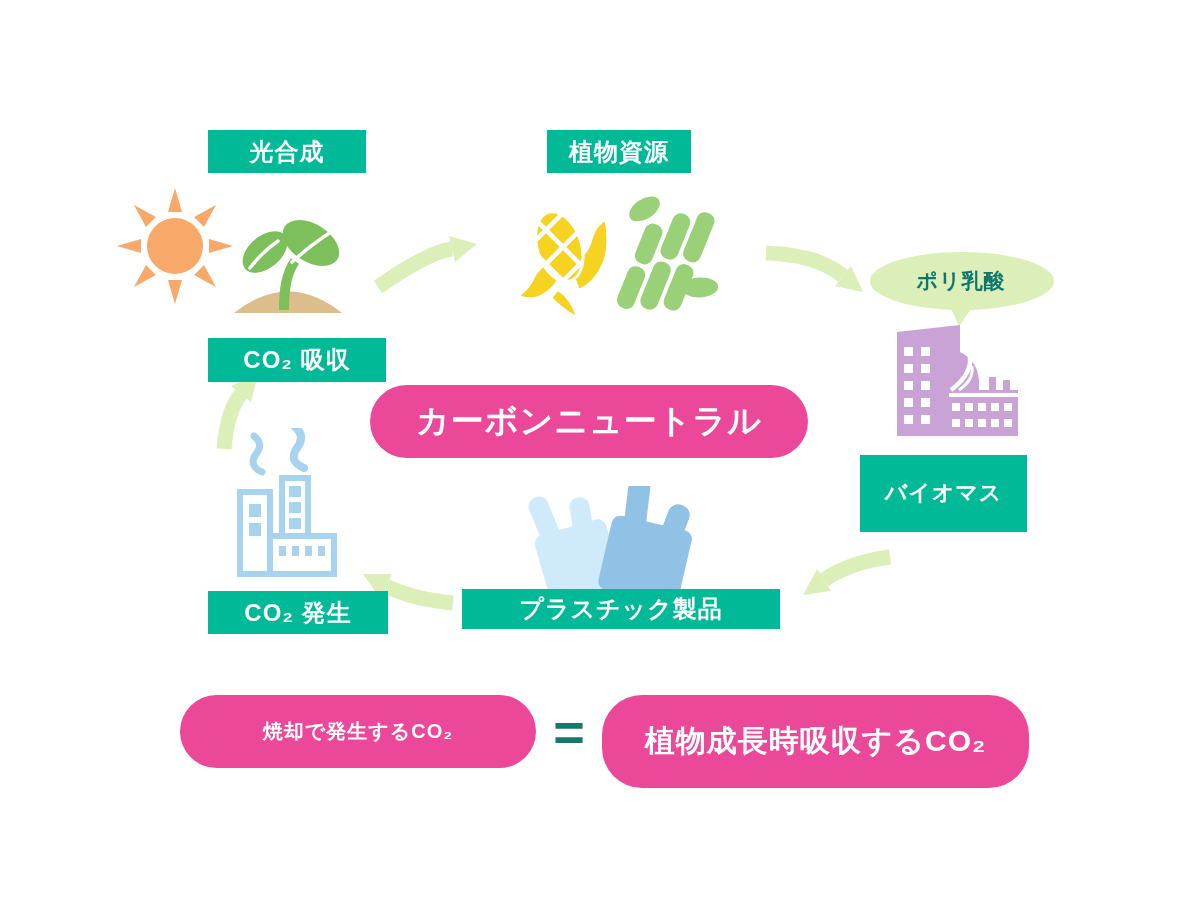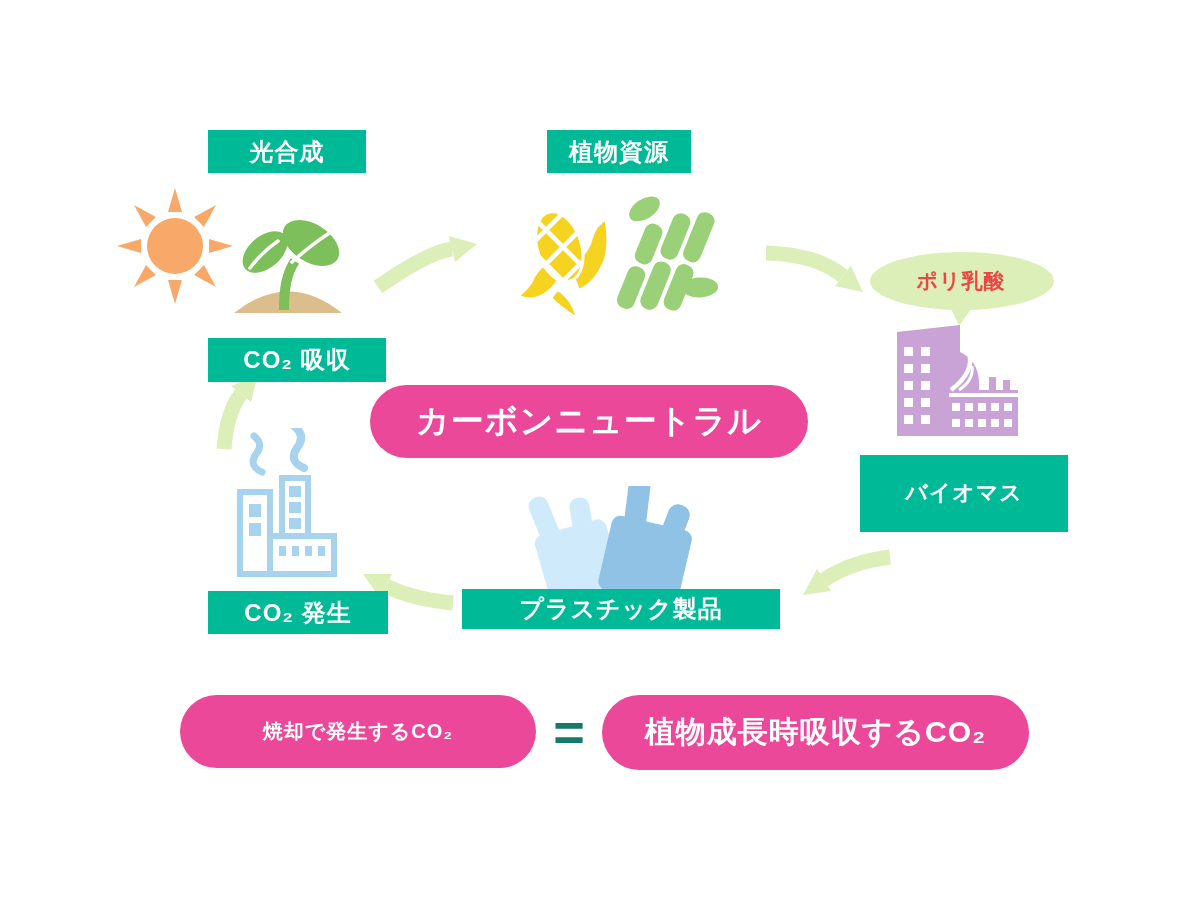--- a/index.html
+++ b/index.html
@@ -8,33 +8,33 @@
   .stage{position:relative;width:1200px;height:900px;background:#fff;}
   .abs{position:absolute;}
   .label{position:absolute;background:#00ba97;color:#fff;font-weight:bold;
          display:flex;align-items:center;justify-content:center;
          font-size:24px;letter-spacing:1px;line-height:1.3;}
   .pill{position:absolute;background:#ec4899;color:#fff;font-weight:bold;
         display:flex;align-items:center;justify-content:center;text-align:center;
         border-radius:40px;letter-spacing:1px;}
   #pill-center{left:370px;top:385px;width:438px;height:73px;font-size:33px;border-radius:37px;}
   #pill-eq-left{left:180px;top:695px;width:356px;height:73px;font-size:20px;}
-  #pill-eq-right{left:602px;top:695px;width:427px;height:75px;font-size:30px;}
+  #pill-eq-right{left:602px;top:695px;width:427px;height:93px;font-size:30px;}
   #equals{position:absolute;left:536px;top:695px;width:66px;height:73px;
           display:flex;align-items:center;justify-content:center;
           color:#17796a;font-weight:bold;font-size:54px;}
   #label-photosynthesis{left:208px;top:130px;width:158px;height:43px;}
   #label-plant-resources{left:547px;top:130px;width:144px;height:43px;}
   #label-co2-absorption{left:208px;top:338px;width:178px;height:44px;}
   #label-co2-generation{left:208px;top:591px;width:180px;height:43px;}
   #label-plastic-products{left:462px;top:589px;width:318px;height:40px;}
-  #label-biomass{left:860px;top:455px;width:208px;height:77px;font-size:22px;flex-direction:column;}
+  #label-biomass{left:860px;top:455px;width:167px;height:77px;font-size:22px;flex-direction:column;}
   #bubble-text{position:absolute;left:866px;top:252px;width:190px;height:58px;
                display:flex;align-items:center;justify-content:center;
-               color:#ef4444;font-weight:bold;font-size:21px;letter-spacing:1px;}
+               color:#0f766e;font-weight:bold;font-size:21px;letter-spacing:1px;}
   svg{display:block;}
 </style>
 </head>
 <body>
 
 <div class="stage">
 
   <svg class="abs" style="left:0;top:0" width="1200" height="900" viewBox="0 0 1200 900">
     <g fill="#dcefb8" stroke="#dcefb8">
       <path d="M378,287 Q428,252 452,249" fill="none" stroke-width="15"></path>

